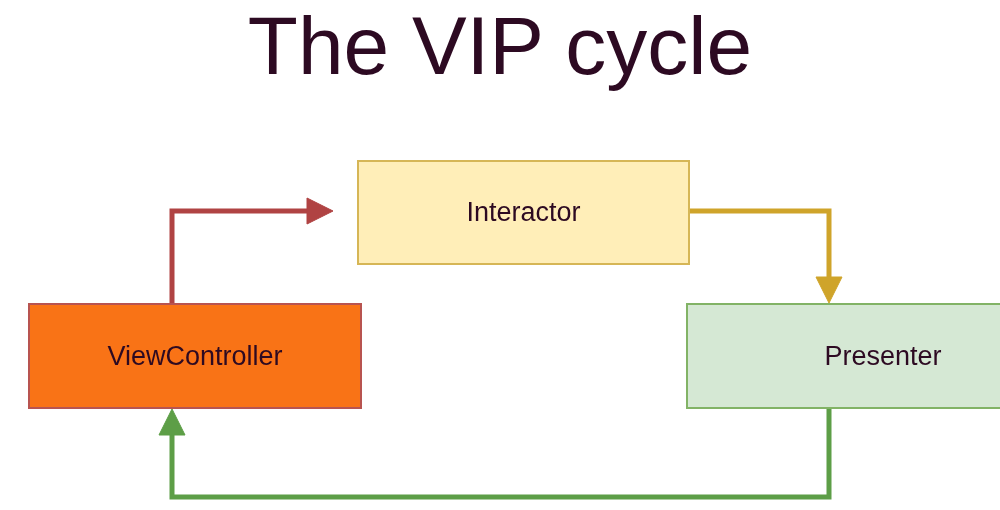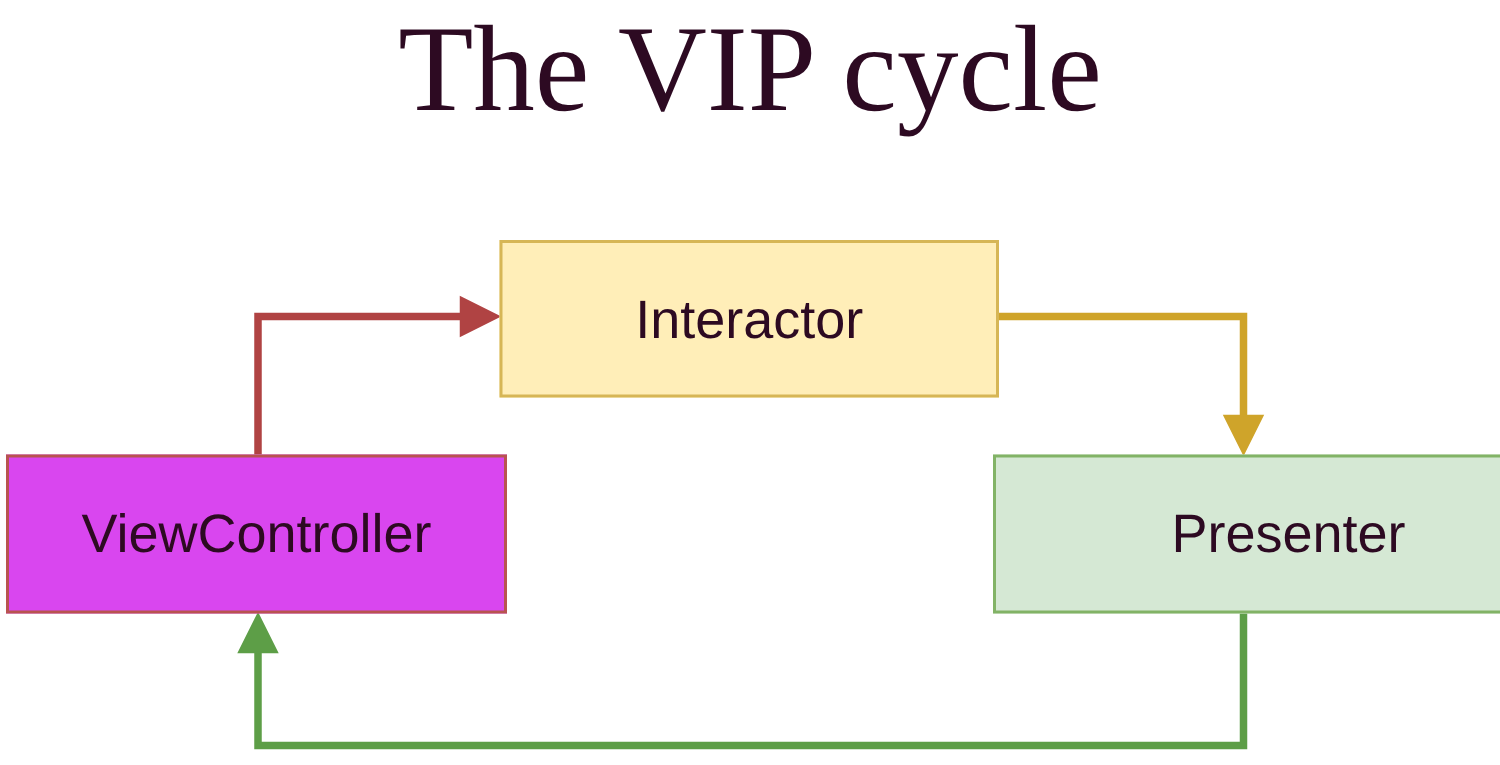--- a/index.html
+++ b/index.html
@@ -19,51 +19,52 @@
   }
   #diagram-title {
     position: absolute;
     left: 0;
     top: 0;
     width: 1000px;
     height: 92px;
     line-height: 92px;
     text-align: center;
     font-size: 82px;
-    font-family: Liberation Serif, serif;
+    font-family: Liberation Sans, sans-serif;
     color: #2d0a22;
     white-space: nowrap;
     letter-spacing: 0px;
   }
   .node {
     position: absolute;
     box-sizing: border-box;
     display: flex;
     align-items: center;
     justify-content: center;
-    font-size: 36px;
+    font-size: 27px;
     font-family: "Liberation Sans", sans-serif;
     color: #2d0a22;
     border-width: 2px;
     border-style: solid;
+    margin-left: 24px;
   }
   #node-interactor {
     left: 333px;
     top: 160px;
     width: 333px;
     height: 105px;
     background: #ffeeb8;
     border-color: #d6b656;
   }
   #node-viewcontroller {
     left: 4px;
     top: 303px;
     width: 334px;
     height: 106px;
-    background: #d946ef;
+    background: #f97316;
     border-color: #b85450;
   }
   #node-presenter {
     left: 662px;
     top: 303px;
     width: 394px;
     height: 106px;
     background: #d5e8d4;
     border-color: #82b366;
   }

